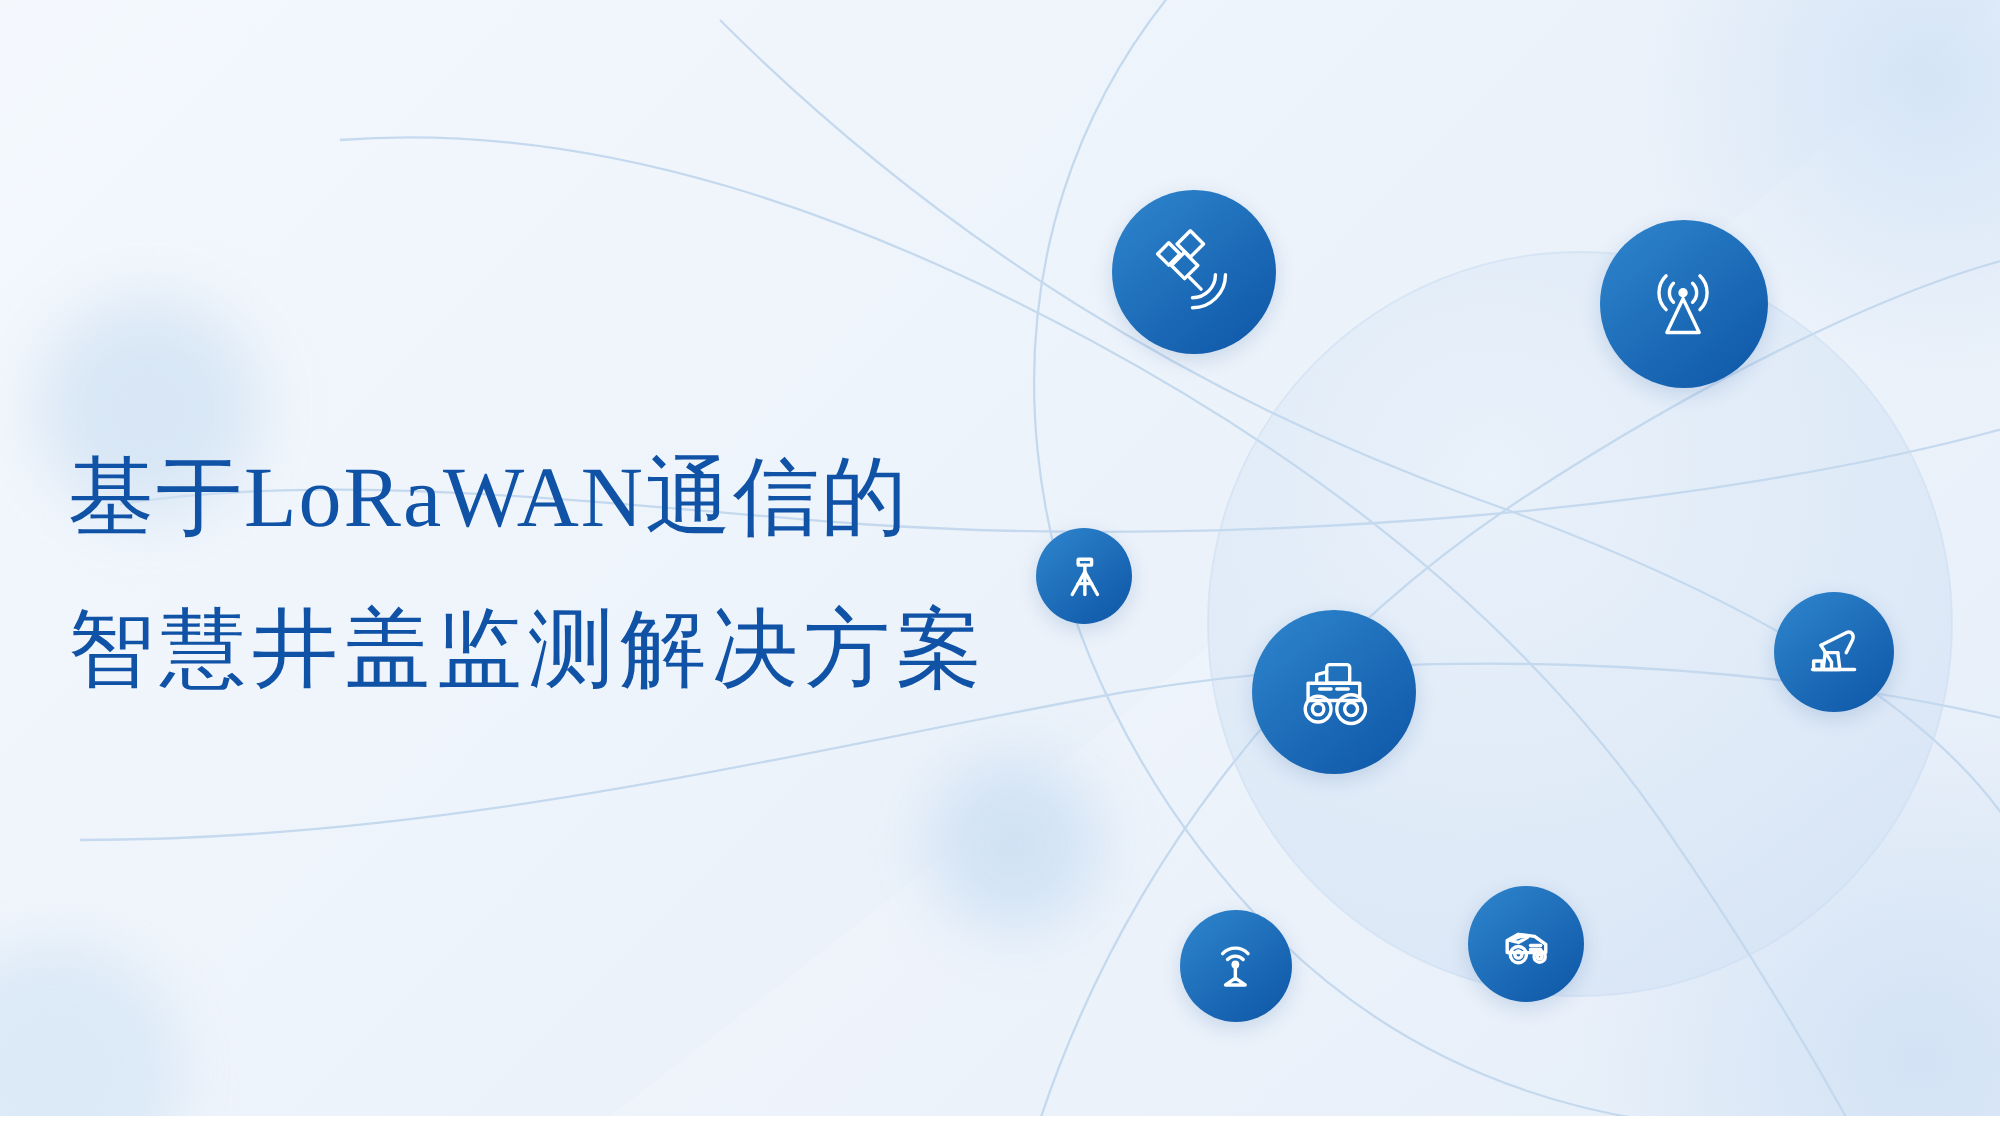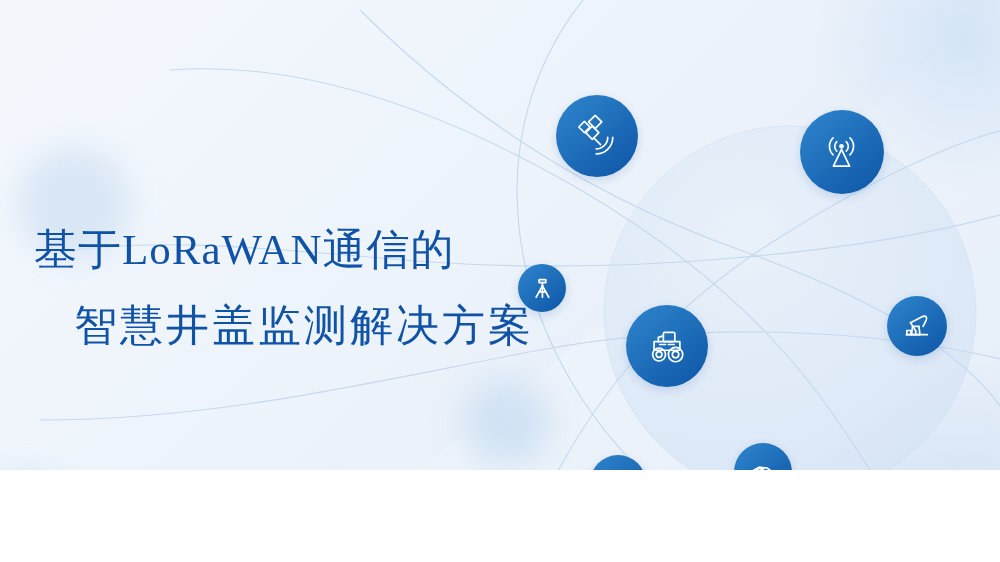--- a/index.html
+++ b/index.html
@@ -4,21 +4,21 @@
 <title>LoRaWAN Smart Manhole Cover Monitoring Solution</title>
 <style>
   html, body {
     margin: 0;
     padding: 0;
     background: #ffffff;
   }
   #slide {
     position: relative;
     width: 1000px;
-    height: 470px;
+    height: 558px;
     overflow: hidden;
     background: linear-gradient(135deg, #f4f8fd 0%, #eef4fb 40%, #e9f0f9 70%, #e4edf8 100%);
     font-family: "Liberation Sans", "DejaVu Sans", sans-serif;
   }
 
   
   .bg-svg {
     position: absolute;
     left: 0; top: 0;
     width: 1000px;
@@ -126,21 +126,21 @@
   </svg>
 
   <div class="blur-dot" style="left: 18px; top: 148px; width: 112px; height: 112px; background: rgb(212, 228, 244); filter: blur(16px); opacity: 0.85;"></div>
   <div class="blur-dot" style="left: -38px; top: 470px; width: 130px; height: 130px; background: rgb(216, 231, 246); filter: blur(14px); opacity: 0.8;"></div>
   <div class="blur-dot"></div>
   <div class="blur-dot" style="left: 463px; top: 378px; width: 88px; height: 88px; background: rgb(207, 225, 244); filter: blur(16px); opacity: 0.9;"></div>
   <div class="blur-dot"></div>
 
   <div class="title-block">
     <div class="title-line l1" style="color: rgb(16, 83, 166);">基于LoRaWAN通信的</div>
-    <div class="title-line l2" style="color: rgb(16, 83, 166); margin-left: 40px;">智慧井盖监测解决方案</div>
+    <div class="title-line l2" style="color: rgb(16, 83, 166);">智慧井盖监测解决方案</div>
   </div>
 
   <div class="node" title="Satellite" style="left: 556px; top: 95px; width: 82px; height: 82px; background: linear-gradient(140deg, rgb(47, 134, 205) 0%, rgb(13, 85, 166) 100%);">
     <svg viewBox="0 0 64 64">
       <rect x="9" y="14" width="11" height="11" transform="rotate(-45 14.5 19.5)" stroke="#ffffff"></rect>
       <rect x="23" y="6" width="13" height="13" transform="rotate(-45 29.5 12.5)" stroke="#ffffff"></rect>
       <rect x="19" y="21" width="13" height="13" transform="rotate(-45 25.5 27.5)" stroke="#ffffff"></rect>
       <path d="M29 36 L37 44" stroke="#ffffff"></path>
       <path d="M31 50 A16 16 0 0 0 47 34" stroke="#ffffff"></path>
       <path d="M31 57 A23 23 0 0 0 54 34" stroke="#ffffff"></path>

